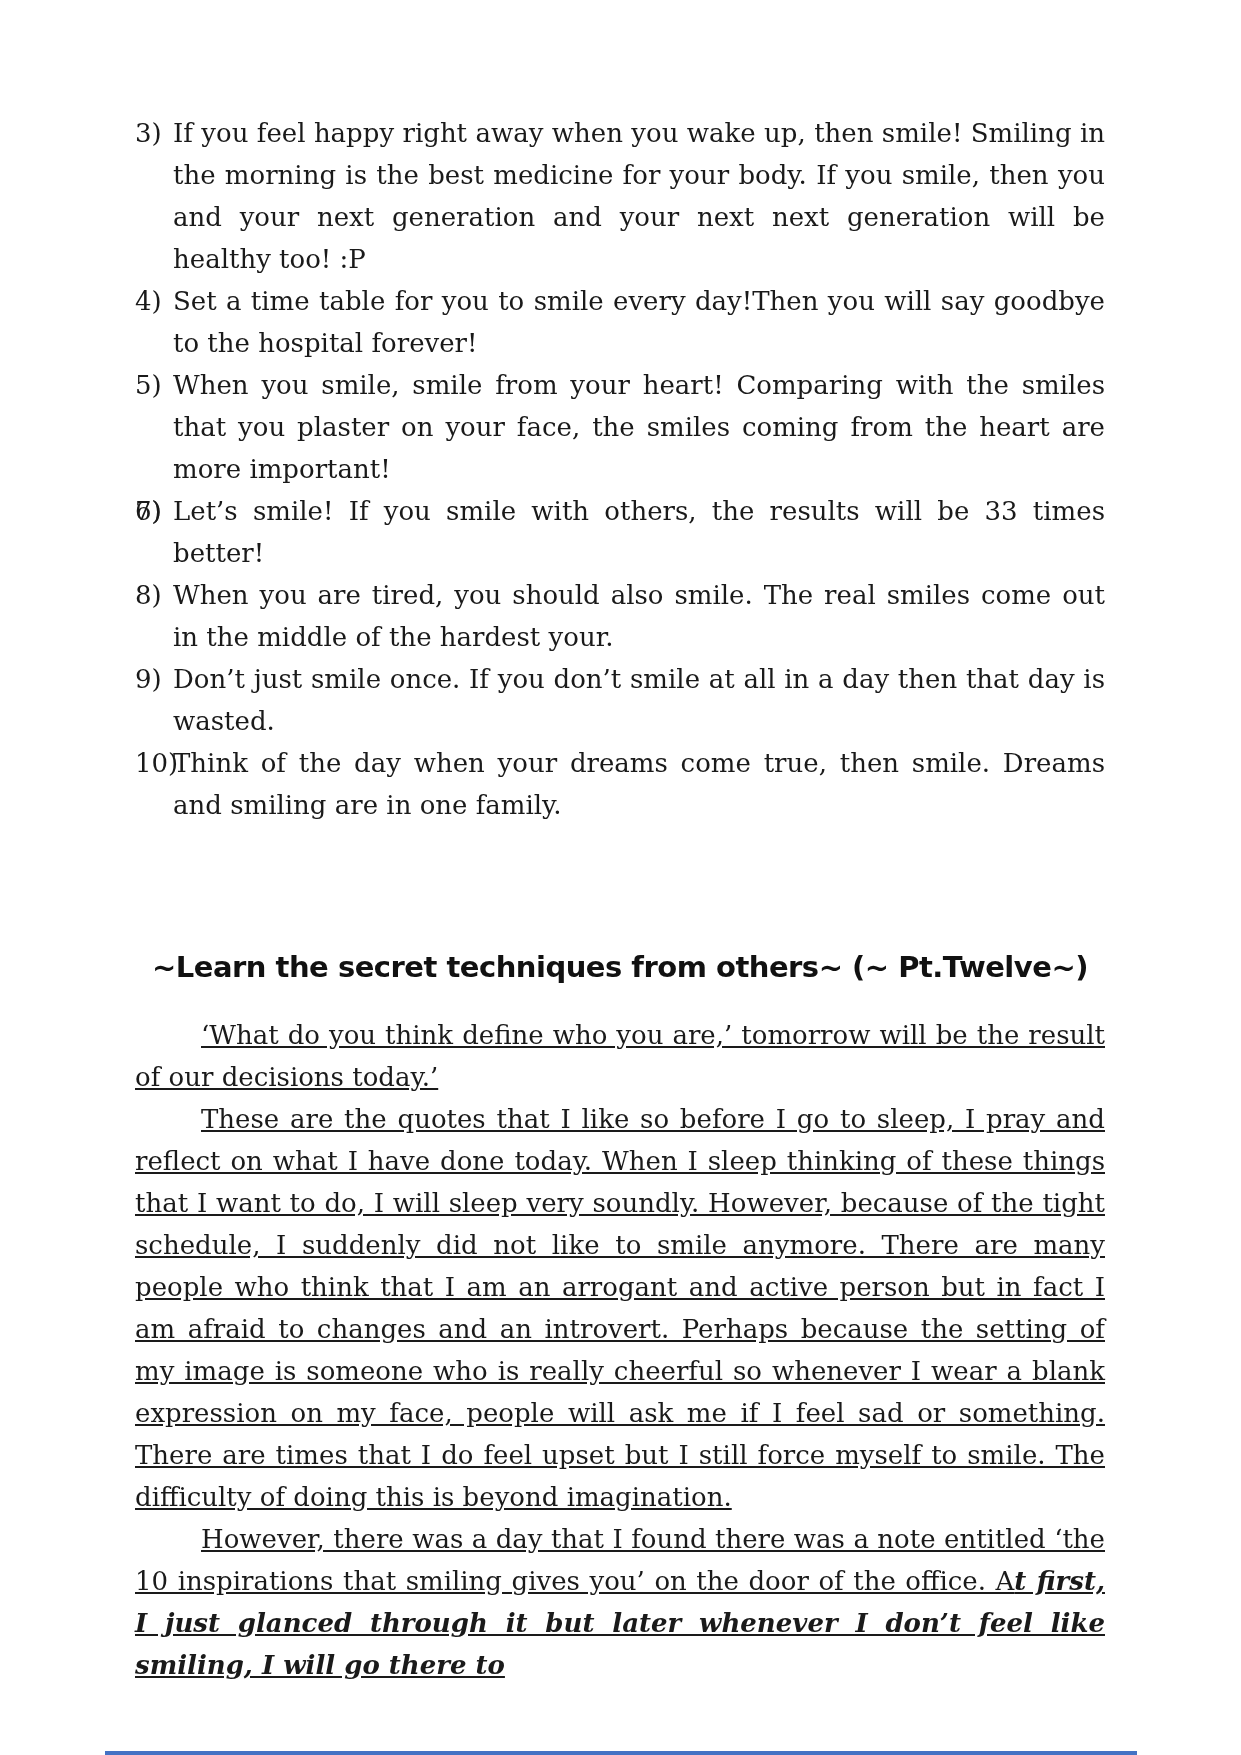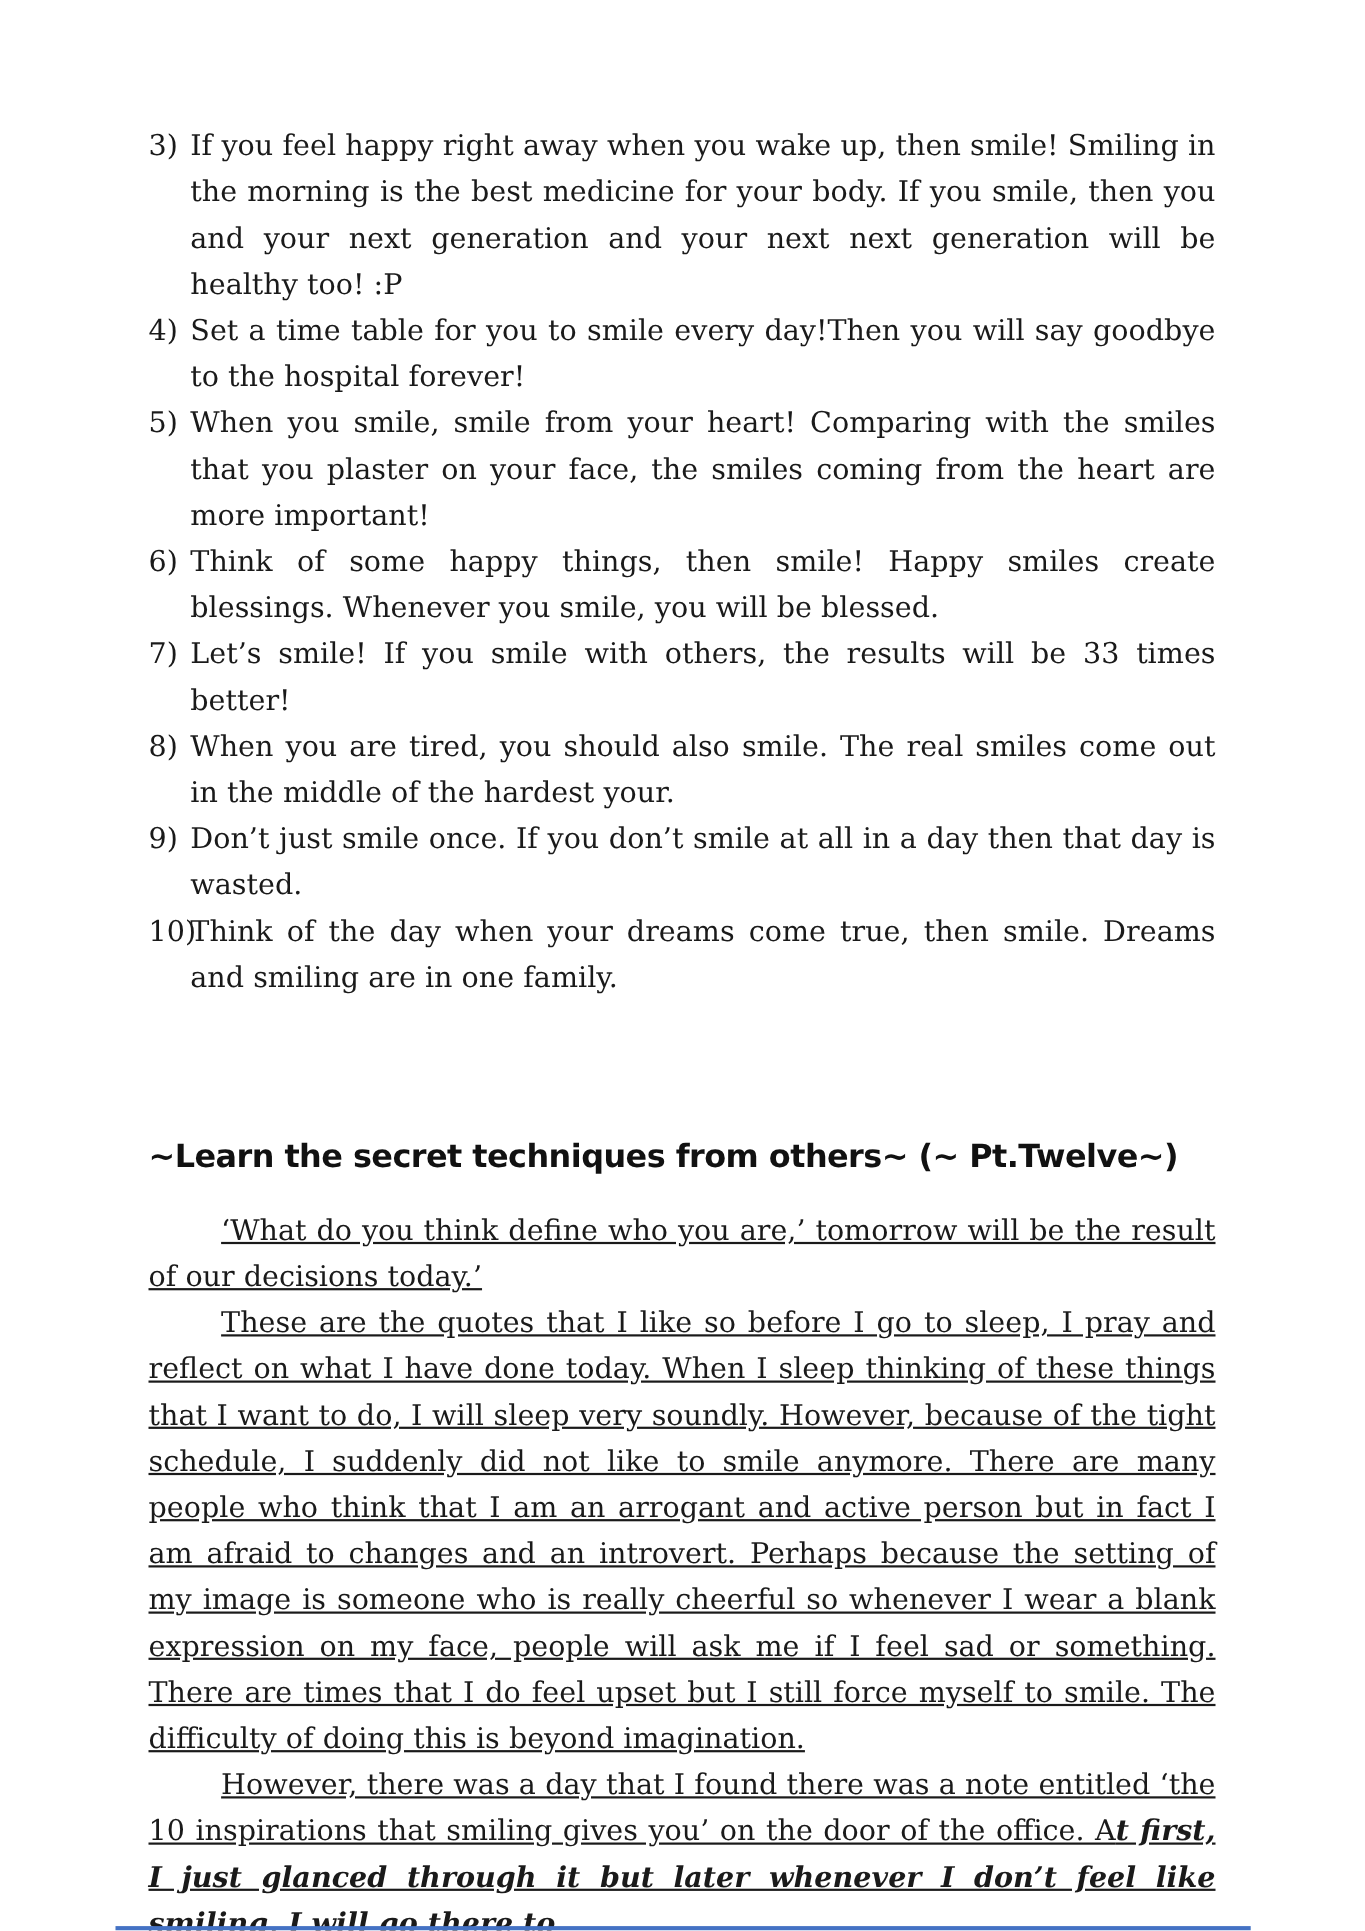--- a/index.html
+++ b/index.html
@@ -35,21 +35,21 @@
   }
   .section-heading {
     margin-top: 118px;
     margin-bottom: 24px;
     font-family: "DejaVu Sans", "Liberation Sans", sans-serif;
     font-weight: 700;
     font-size: 29px;
     line-height: 46px;
     letter-spacing: -0.5px;
     color: #111111;
-    text-align: left;
+    text-align: center;
   }
   .para { text-indent: 66px; text-decoration: underline; }
   .bold-italic {
     font-weight: 700;
     font-style: italic;
   }
   .bottom-bar {
     position: absolute;
     left: 105px;
     bottom: 0;
@@ -70,21 +70,20 @@
     <div class="item">
       <span class="num">4)</span>
       <span>Set a time table for you to smile every day!Then you will say goodbye to the hospital forever!</span>
     </div>
     <div class="item">
       <span class="num">5)</span>
       <span>When you smile, smile from your heart! Comparing with the smiles that you plaster on your face, the smiles coming from the heart are more important!</span>
     </div>
     <div class="item">
       <span class="num">6)</span>
-      <span>Think of some happy things, then smile! Happy smiles create blessings. Whenever you smile, you will be blessed.</span>
     </div>
     <div class="item">
       <span class="num">7)</span>
       <span>Let’s smile! If you smile with others, the results will be 33 times better!</span>
     </div>
     <div class="item">
       <span class="num">8)</span>
       <span>When you are tired, you should also smile. The real smiles come out in the middle of the hardest your.</span>
     </div>
     <div class="item">

